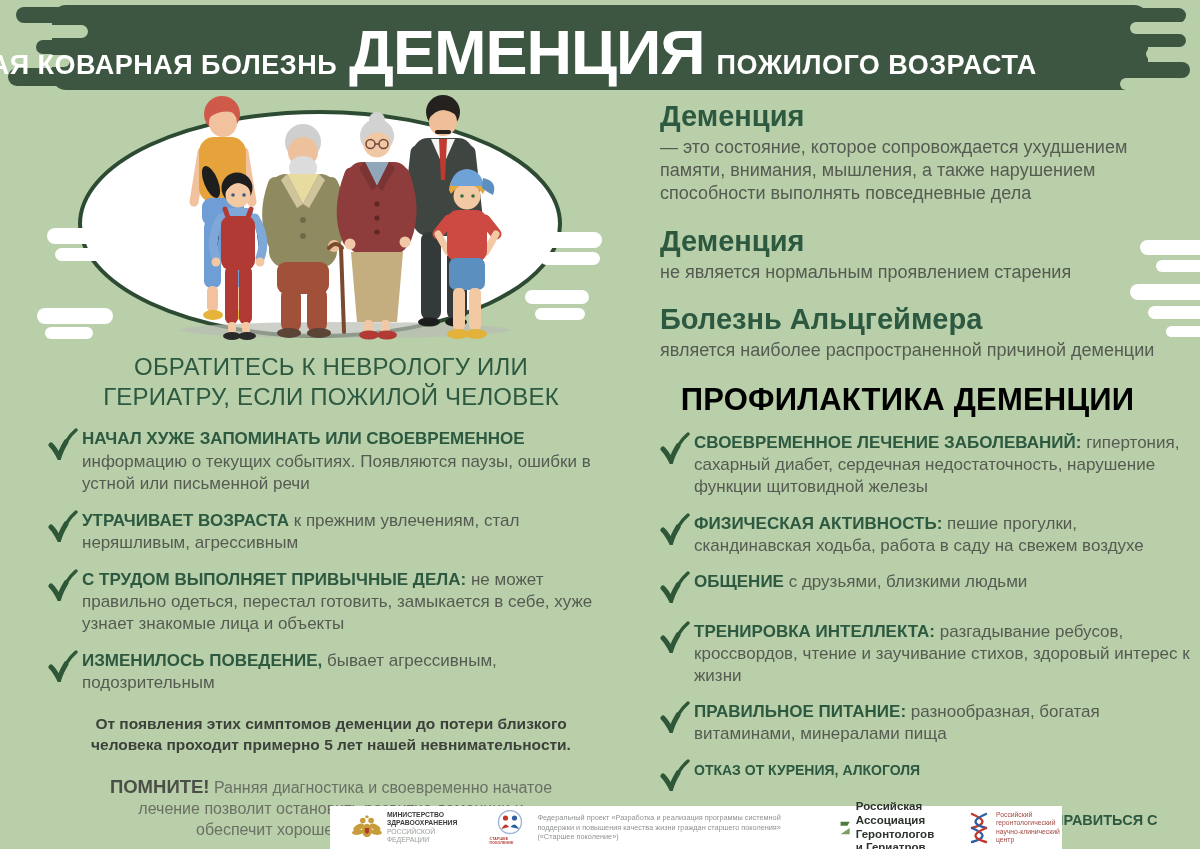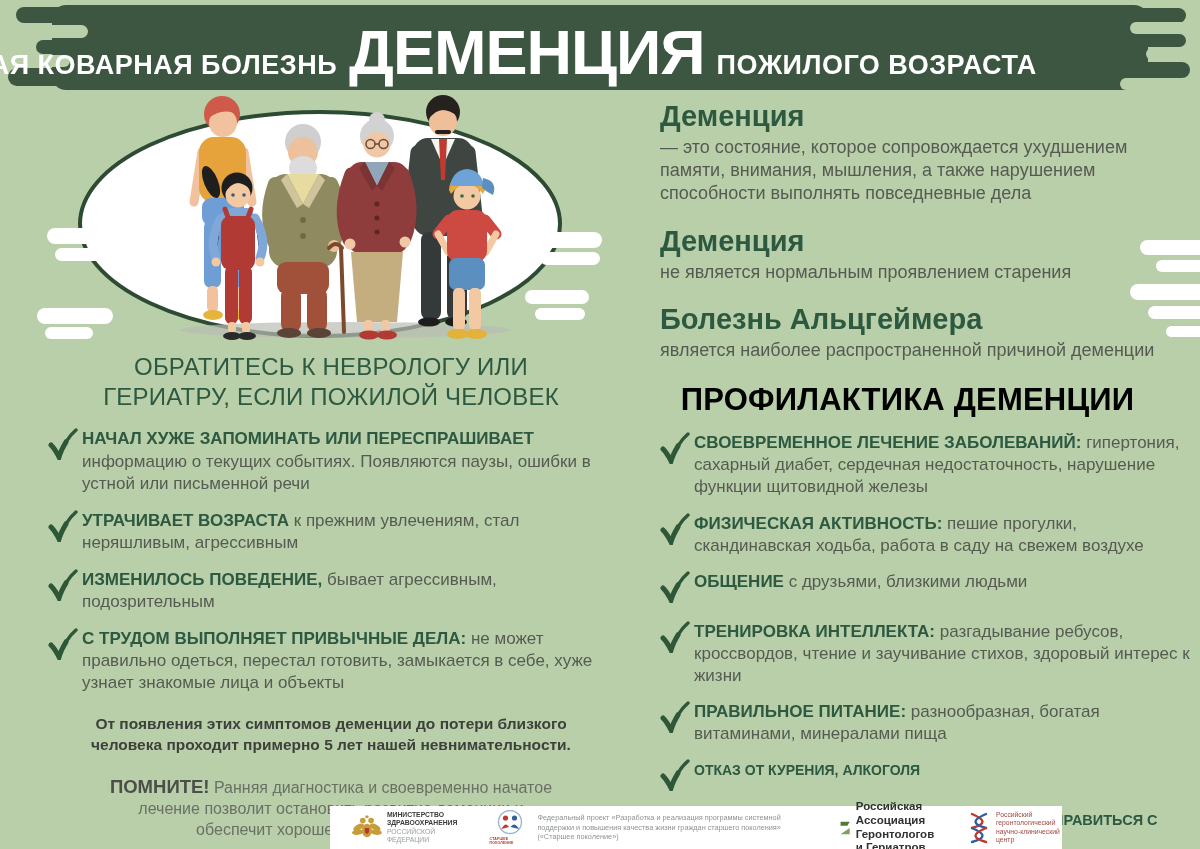--- a/index.html
+++ b/index.html
@@ -227,48 +227,48 @@
   <div class="left-col">
     <h2 class="left-heading">ОБРАТИТЕСЬ К НЕВРОЛОГУ ИЛИ ГЕРИАТРУ, ЕСЛИ ПОЖИЛОЙ ЧЕЛОВЕК</h2>
 
     <div class="check-item">
       <span class="check-icon">
         <svg width="30" height="32" viewBox="0 0 30 32">
             <path d="M3 17 C7 21 9 25 11 29 C15 18 22 7 28 2" fill="none" stroke="#2d5737" stroke-width="3.4" stroke-linecap="round"></path>
             <path d="M3 17 C7 21 9 25 11 29 C12.5 24 15 19 18 14" fill="none" stroke="#2d5737" stroke-width="5" stroke-linecap="round"></path>
           </svg>
       </span>
-      <p><span class="lead">НАЧАЛ ХУЖЕ ЗАПОМИНАТЬ ИЛИ ПЕРЕСПРАШИВАЕТ</span> <span>информацию о текущих событиях. Появляются паузы, ошибки в устной или письменной речи</span></p>
+      <p><span class="lead">НАЧАЛ ХУЖЕ ЗАПОМИНАТЬ ИЛИ СВОЕВРЕМЕННОЕ</span> <span>информацию о текущих событиях. Появляются паузы, ошибки в устной или письменной речи</span></p>
     </div>
     <div class="check-item">
       <span class="check-icon">
         <svg width="30" height="32" viewBox="0 0 30 32">
             <path d="M3 17 C7 21 9 25 11 29 C15 18 22 7 28 2" fill="none" stroke="#2d5737" stroke-width="3.4" stroke-linecap="round"></path>
             <path d="M3 17 C7 21 9 25 11 29 C12.5 24 15 19 18 14" fill="none" stroke="#2d5737" stroke-width="5" stroke-linecap="round"></path>
           </svg>
       </span>
       <p><span class="lead">УТРАЧИВАЕТ ВОЗРАСТА</span> <span>к прежним увлечениям, стал неряшливым, агрессивным</span></p>
     </div>
     <div class="check-item">
       <span class="check-icon">
         <svg width="30" height="32" viewBox="0 0 30 32">
             <path d="M3 17 C7 21 9 25 11 29 C15 18 22 7 28 2" fill="none" stroke="#2d5737" stroke-width="3.4" stroke-linecap="round"></path>
             <path d="M3 17 C7 21 9 25 11 29 C12.5 24 15 19 18 14" fill="none" stroke="#2d5737" stroke-width="5" stroke-linecap="round"></path>
           </svg>
       </span>
+      <p><span class="lead">С ТРУДОМ ВЫПОЛНЯЕТ ПРИВЫЧНЫЕ ДЕЛА:</span> <span>не может правильно одеться, перестал готовить, замыкается в себе, хуже узнает знакомые лица и объекты</span></p>
+    </div>
+    <div class="check-item">
+      <span class="check-icon">
+        <svg width="30" height="32" viewBox="0 0 30 32">
+            <path d="M3 17 C7 21 9 25 11 29 C15 18 22 7 28 2" fill="none" stroke="#2d5737" stroke-width="3.4" stroke-linecap="round"></path>
+            <path d="M3 17 C7 21 9 25 11 29 C12.5 24 15 19 18 14" fill="none" stroke="#2d5737" stroke-width="5" stroke-linecap="round"></path>
+          </svg>
+      </span>
       <p><span class="lead">ИЗМЕНИЛОСЬ ПОВЕДЕНИЕ,</span> <span>бывает агрессивным, подозрительным</span></p>
-    </div>
-    <div class="check-item">
-      <span class="check-icon">
-        <svg width="30" height="32" viewBox="0 0 30 32">
-            <path d="M3 17 C7 21 9 25 11 29 C15 18 22 7 28 2" fill="none" stroke="#2d5737" stroke-width="3.4" stroke-linecap="round"></path>
-            <path d="M3 17 C7 21 9 25 11 29 C12.5 24 15 19 18 14" fill="none" stroke="#2d5737" stroke-width="5" stroke-linecap="round"></path>
-          </svg>
-      </span>
-      <p><span class="lead">С ТРУДОМ ВЫПОЛНЯЕТ ПРИВЫЧНЫЕ ДЕЛА:</span> <span>не может правильно одеться, перестал готовить, замыкается в себе, хуже узнает знакомые лица и объекты</span></p>
     </div>
 
     <p class="note">От появления этих симптомов деменции до потери близкого человека проходит примерно 5 лет нашей невнимательности.</p>
 
     <p class="remember">
       <span class="remember-lead">ПОМНИТЕ!</span>
       <span>Ранняя диагностика и своевременно начатое лечение позволит остановить развитие деменции и обеспечит хорошее качество жизни!</span>
     </p>
   </div>
 

